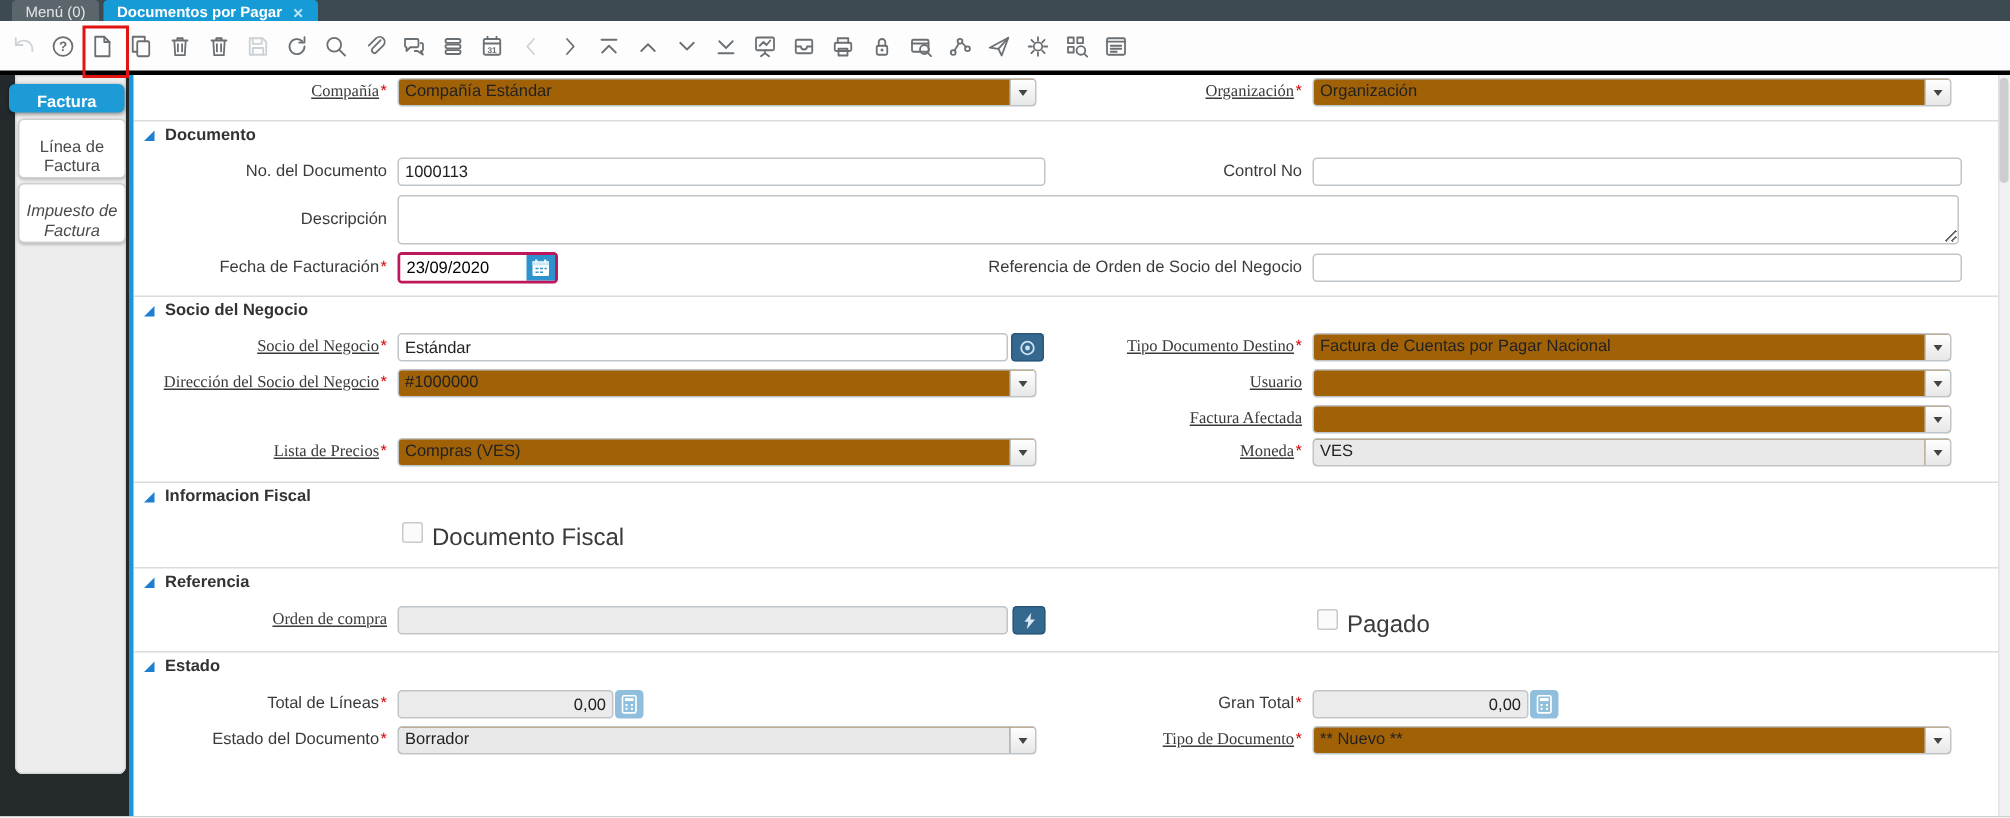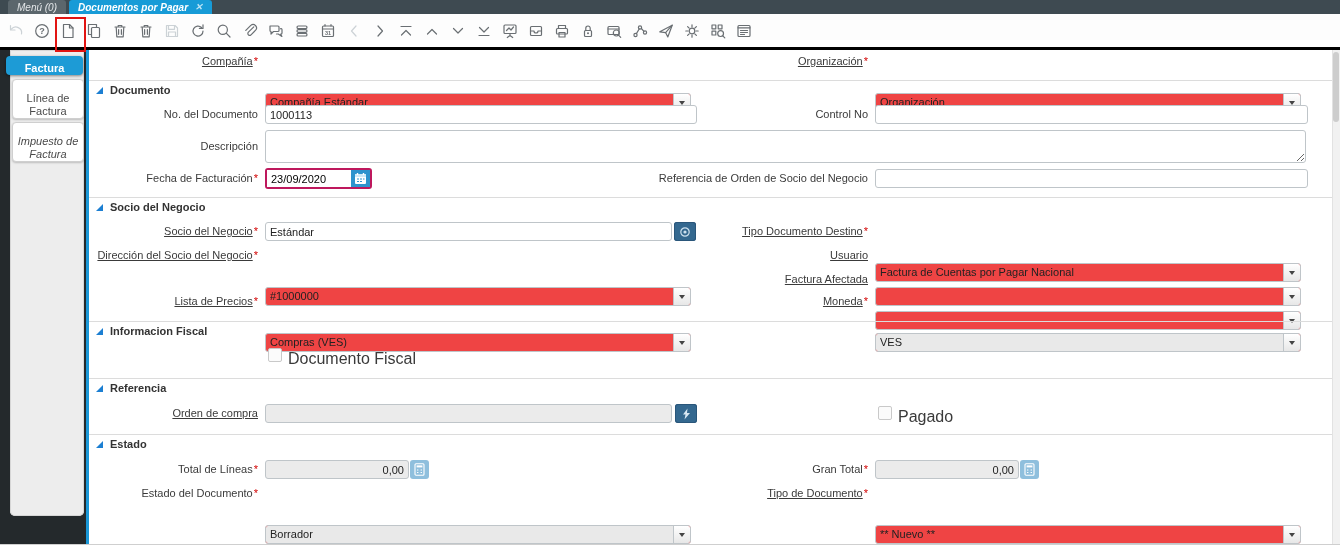--- a/index.html
+++ b/index.html
@@ -1,22 +1,22 @@
 <!DOCTYPE html>
 <html><head>
 <meta charset="utf-8">
 <style>
   html,body{margin:0;padding:0;background:#fff;}
   #app{position:relative;width:1340px;height:545px;font-family:"Liberation Sans",sans-serif;
        background:#fff;overflow:hidden;border-bottom:1px solid #cfcfcf;box-sizing:border-box;}
   
   .tabbar{position:absolute;left:0;top:0;width:1340px;height:14px;background:#3e4a51;
           display:flex;align-items:flex-end;}
-  .wtab{height:14px;display:flex;align-items:center;font-size:10px;padding:0 9px;
-        border-radius:3px 3px 0 0;white-space:nowrap;font-style:italic;}
+  .wtab{height:14px;display:flex;align-items:flex-end;font-size:10px;padding:0 9px;
+        border-radius:3px 3px 0 0;white-space:nowrap;}
   .wtab.inactive{background:#5b666c;color:#e3e6e8;margin-left:8px;}
   .wtab.active{background:#179bd7;color:#fff;font-weight:bold;margin-left:3px;}
   .wtab .x{margin-left:7px;color:#bfe6f6;font-size:9px;font-weight:bold;}
   
   .toolbar{position:absolute;left:0;top:14px;width:1340px;height:33px;background:#fdfdfd;
            border-bottom:3px solid #000;display:flex;align-items:center;padding-left:6px;
            box-sizing:content-box;}
   .tbi{width:19px;height:21px;margin-right:7px;display:flex;align-items:center;justify-content:center;flex:0 0 auto;}
   .tbi svg{width:18px;height:18px;stroke:#6a6f73;fill:none;stroke-width:1.2;
            stroke-linecap:round;stroke-linejoin:round;}
@@ -35,31 +35,31 @@
   .stab.plain{left:12px;top:79px;width:70px;height:38px;background:#fff;border:1px solid #cfcfcf;
               color:#4a4a4a;box-shadow:0 1px 2px rgba(0,0,0,.2);}
   .stab.plain2{left:12px;top:122px;width:70px;height:38px;background:#fff;border:1px solid #cfcfcf;
                color:#4a4a4a;font-style:italic;box-shadow:0 1px 2px rgba(0,0,0,.2);}
   
   .formarea{position:absolute;left:89px;top:50px;width:1243px;height:495px;background:#fff;}
   .sline{position:absolute;left:89px;width:1243px;height:1px;background:#dcdcdc;}
   .shead{position:absolute;display:flex;align-items:center;font-size:11px;font-weight:bold;color:#333;}
   .tri{width:0;height:0;border-left:7px solid transparent;border-bottom:7px solid #1c7fd2;margin-right:7px;}
   .lbl{position:absolute;font-size:11px;color:#3a3a3a;text-align:right;white-space:nowrap;}
-  .lbl .u{text-decoration:underline;}
+  .lbl .u{text-decoration:underline;font-family:Liberation Serif, serif;}
   .req{color:#d30000;margin-left:1px;}
   input.txt{position:absolute;height:19px;border:1px solid #bfc5c9;border-radius:3px;background:#fff;
             font-family:"Liberation Sans",sans-serif;font-size:11px;color:#222;padding:0 4px;box-sizing:border-box;}
   input.txt.ro{background:#ebebeb;}
   input.txt.num{text-align:right;}
   textarea.desc{position:absolute;left:265px;top:130px;width:1041px;height:33px;border:1px solid #bfc5c9;
             border-radius:3px;font-family:"Liberation Sans",sans-serif;font-size:11px;padding:2px 4px;
             box-sizing:border-box;resize:both;}
-  .select{position:absolute;height:19px;border:1px solid #bfc5c9;border-radius:3px;background:#ef4444;
-          display:flex;box-sizing:border-box;overflow:hidden;margin-top:41px;}
+  .select{position:absolute;height:19px;border:1px solid #bfc5c9;border-radius:3px;background:#a16207;
+          display:flex;box-sizing:border-box;overflow:hidden;}
   .select .val{flex:1;font-size:11px;color:#222;padding:2px 4px;white-space:nowrap;overflow:hidden;}
   .select.ro .val{background:#e9e9e9;}
   .select .btn{width:16px;border-left:1px solid #bfc5c9;background:linear-gradient(#fff,#e7e7e7);
                display:flex;align-items:center;justify-content:center;flex:0 0 auto;}
   .caret{width:0;height:0;border-left:3.5px solid transparent;border-right:3.5px solid transparent;
          border-top:4px solid #444;}
   .datebox{position:absolute;left:265px;top:168px;height:21px;border:2px solid #be185d;border-radius:3px;
            display:flex;background:#fff;box-sizing:border-box;}
   .datebox input{width:76px;border:none;outline:none;font-family:"Liberation Sans",sans-serif;
                  font-size:11px;padding:0 4px;}

